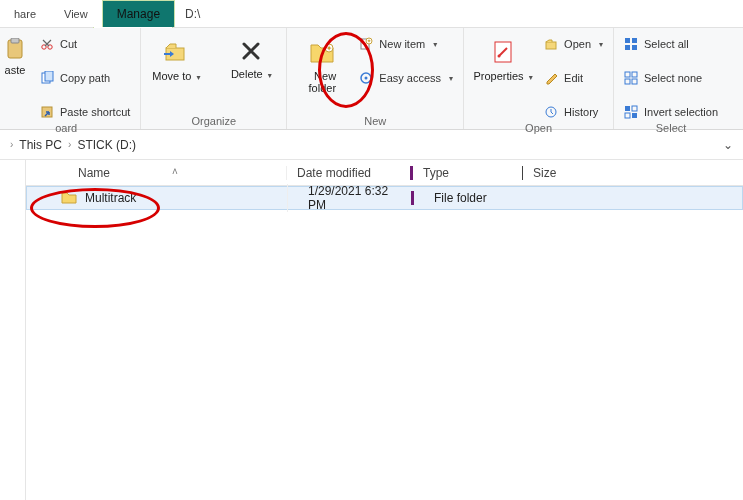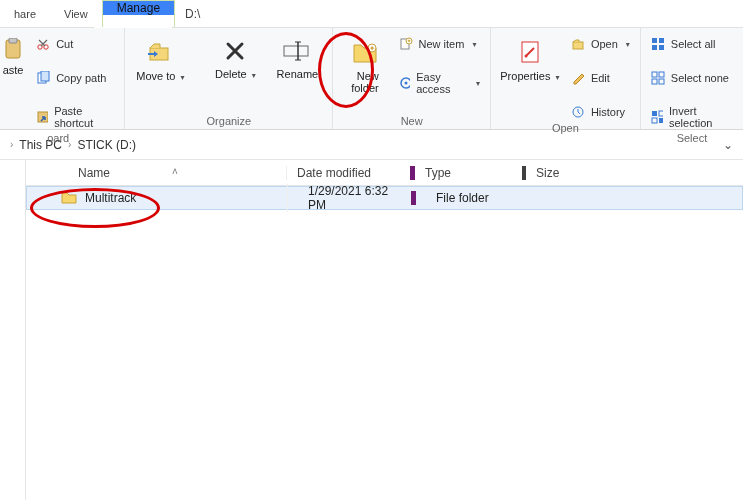--- a/index.html
+++ b/index.html
@@ -1,21 +1,21 @@
 <!DOCTYPE html>
 <html><head>
 <meta charset="utf-8">
 <style>
   html,body{margin:0;padding:0;font-family:"Segoe UI",Arial,sans-serif;font-size:12px;color:#222;background:#fff;width:743px;height:500px;overflow:hidden}
   *{box-sizing:border-box}
   
   
   .tabs{display:flex;align-items:stretch;height:28px;border-bottom:1px solid #e1e1e1;background:#fff}
-  .tab{display:flex;align-items:center;padding:0 14px;font-size:12px;color:#444}
-  .tab.active{background:#3b82f6;color:#111}
+  .tab{display:flex;align-items:center;padding:6px 14px;font-size:12px;color:#444}
+  .tab.active{background:#0f766e;color:#111}
   .tab.small{font-size:11px}
   .pathlabel{display:flex;align-items:center;padding:0 10px;color:#444}
   
   
   .ribbon{display:flex;background:#f7f8f9;border-bottom:1px solid #d9d9d9;height:102px}
   .group{display:flex;flex-direction:column;align-items:center;border-right:1px solid #e3e3e3;padding:4px 8px 2px}
   .group-body{display:flex;flex:1;align-items:flex-start;gap:8px}
   .group-label{font-size:11px;color:#666;margin-top:2px}
   .big-btn{display:flex;flex-direction:column;align-items:center;justify-content:flex-start;width:54px;padding-top:6px;gap:4px}
   .big-btn .lbl{font-size:11px;text-align:right;line-height:12px}
@@ -32,22 +32,22 @@
   .chev-end{margin-left:auto;color:#555}
   
   
   .content{display:flex;height:calc(500px - 28px - 102px - 30px)}
   .gutter{width:26px;border-right:1px solid #e5e5e5;background:#fff}
   .filepane{flex:1;position:relative}
   .headers{display:flex;border-bottom:1px solid #e5e5e5;height:26px;align-items:center;font-size:12px;color:#444}
   .col{padding:0 10px}
   .col-name{width:260px;display:flex;gap:22px}
   .col-date{width:124px;border-left:1px solid #eee}
-  .col-type{width:112px;border-left:5px solid #701a75}
-  .col-size{width:80px;border-left:4px solid #404040}
+  .col-type{width:112px;border-left:3px solid #701a75}
+  .col-size{width:80px;border-left:1px solid #404040}
   .sort{font-size:10px;color:#777;margin-left:40px}
   .row{display:flex;align-items:center;height:24px;font-size:12px}
   .row.sel{background:#e8f1fb;border:1px solid #bcd7ef}
   .row .col{padding:0 20px}
   .row .col-name{display:flex;align-items:center;gap:8px}
   
   
   .ring{position:absolute;border:3px solid #d60000;border-radius:50%;pointer-events:none}
   
 </style>
@@ -117,29 +117,20 @@
           </svg>
         <span class="lbl"><span>Move
 to</span> <span class="drop">▾</span></span>
       </div>
       <div style="width:1px;background:#e3e3e3;margin:4px 2px"></div>
       <div class="big-btn">
         <svg width="26" height="26">
             <path d="M6 6 L20 20 M20 6 L6 20" stroke="#333" stroke-width="3" stroke-linecap="round"></path>
           </svg>
         <span class="lbl"><span>Delete</span> <span class="drop">▾</span></span>
-      </div>
-      <div class="big-btn">
-        <svg width="30" height="26">
-            <rect x="2" y="8" width="24" height="10" fill="none" stroke="#666"></rect>
-            <line x1="16" y1="4" x2="16" y2="22" stroke="#333" stroke-width="1.5"></line>
-            <line x1="13" y1="4" x2="19" y2="4" stroke="#333"></line>
-            <line x1="13" y1="22" x2="19" y2="22" stroke="#333"></line>
-          </svg>
-        <span class="lbl">Rename</span>
       </div>
     </div>
     <div class="group-label">Organize</div>
   </div>
 
   <div class="group">
     <div class="group-body">
       <div class="big-btn">
         <svg width="30" height="28">
             <path d="M4 10 L4 24 L26 24 L26 10 L14 10 L11 7 L4 7 Z" fill="#f7d66b" stroke="#caa33a"></path>

